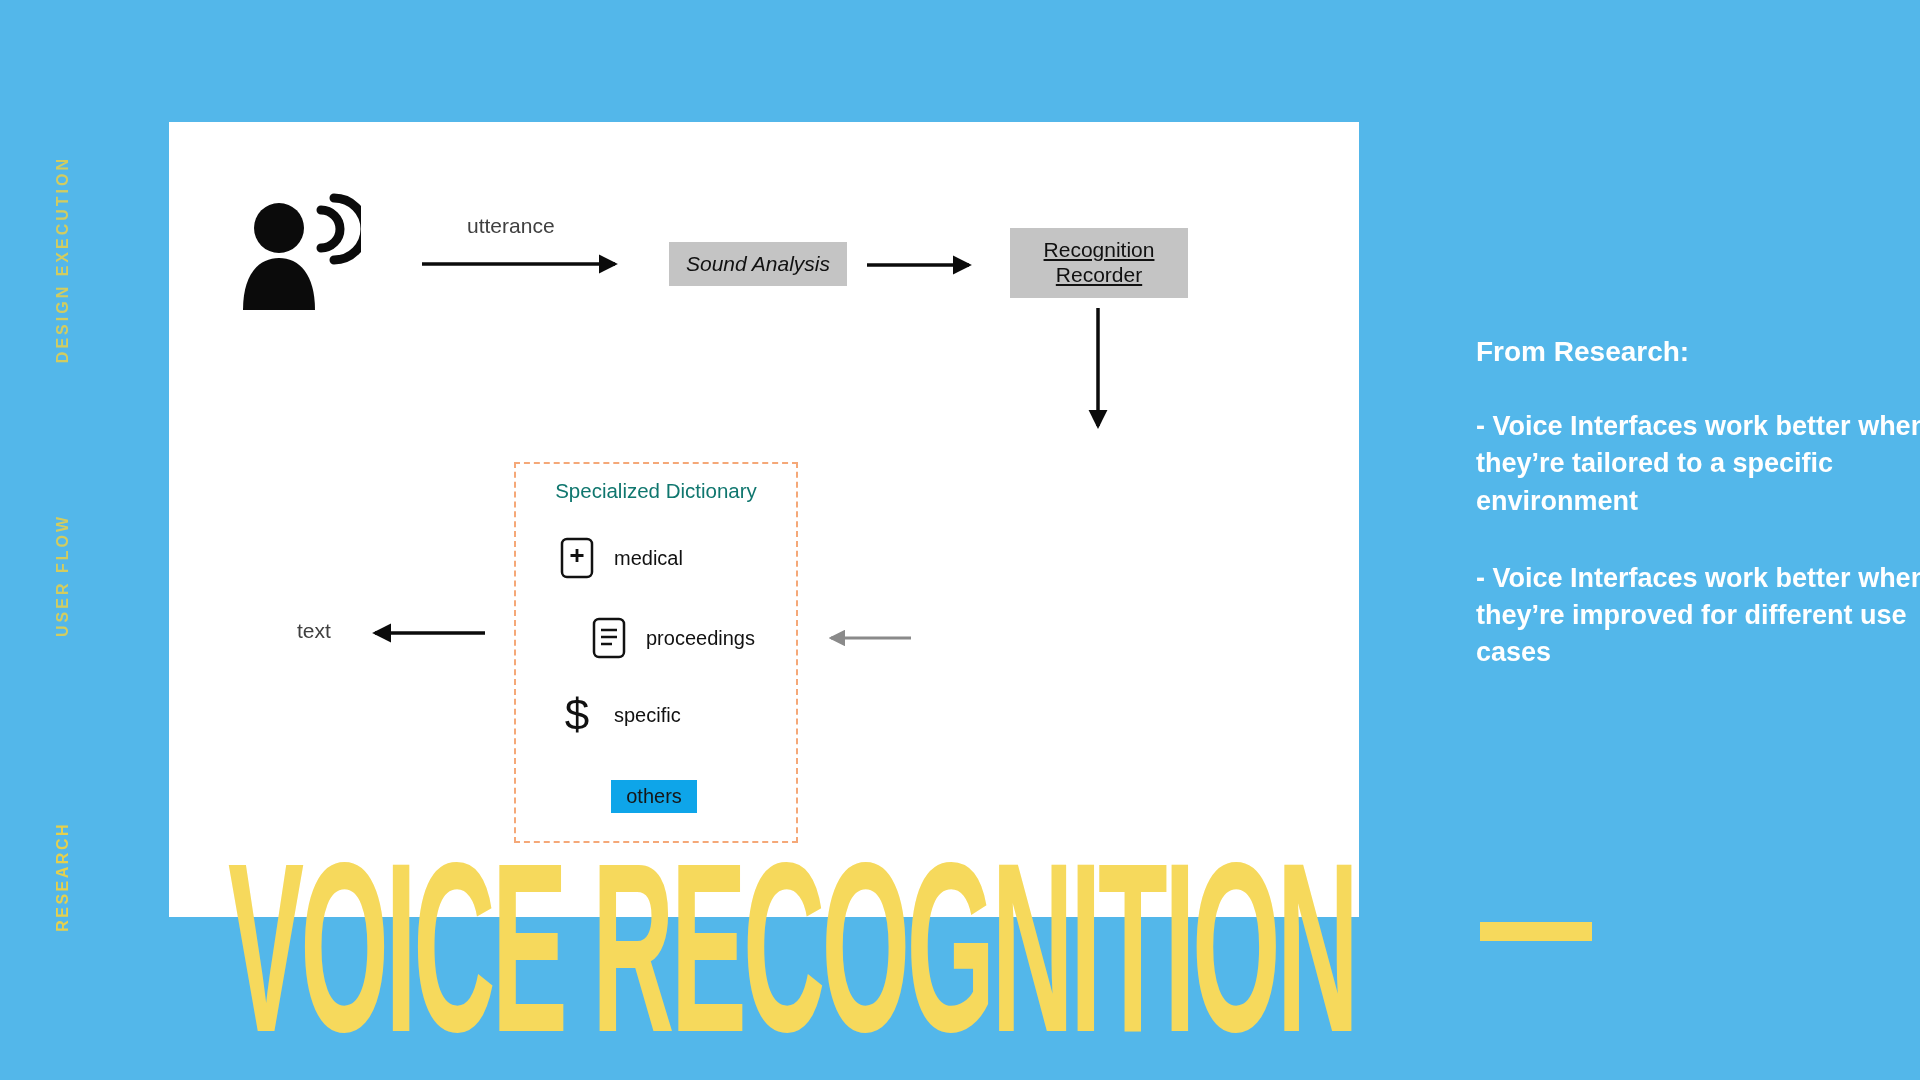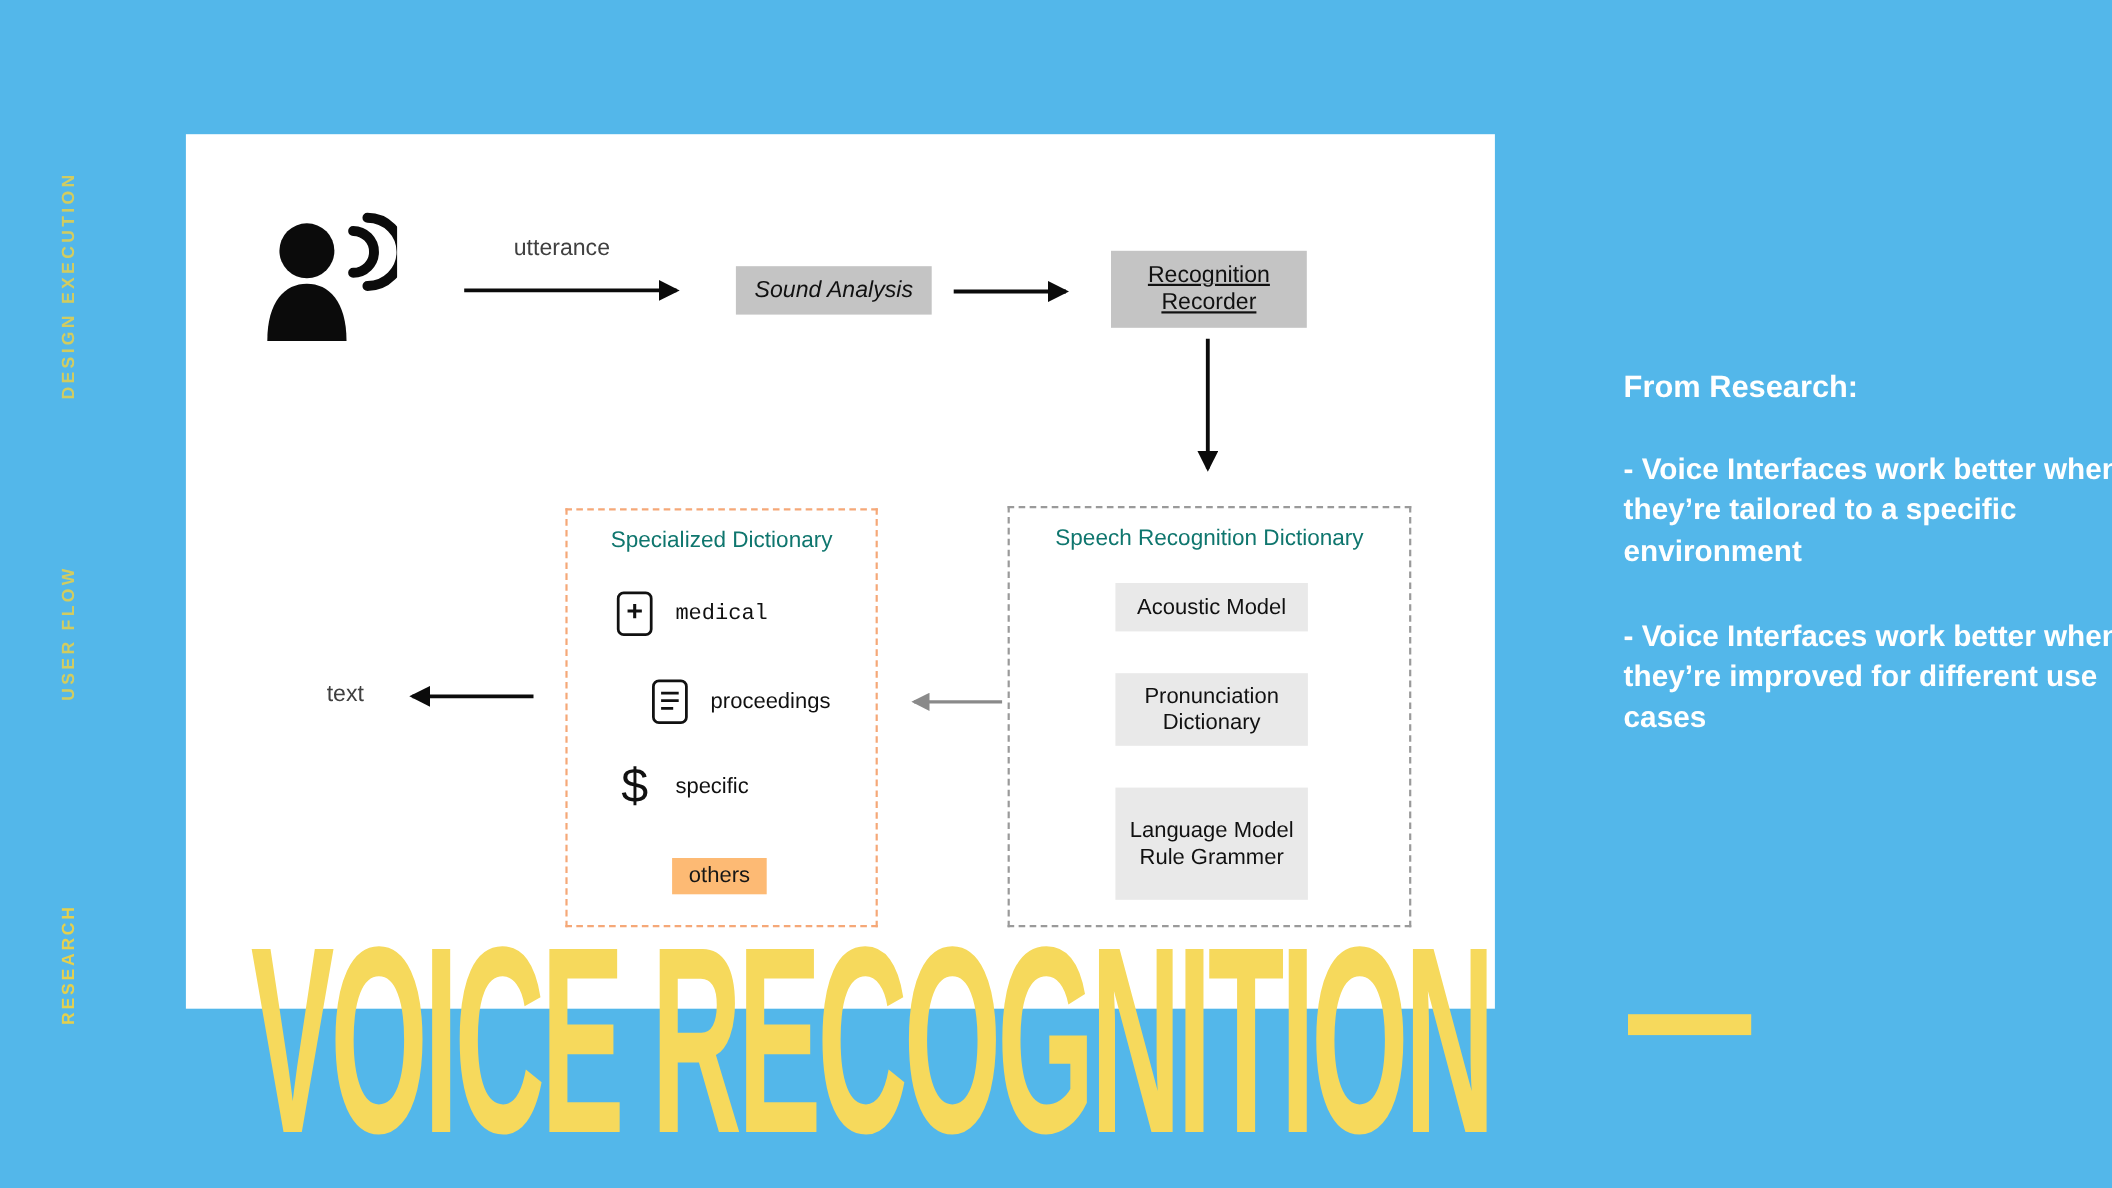--- a/index.html
+++ b/index.html
@@ -32,28 +32,28 @@
   .speech-dict { left:747px; top:338px; width:367px; height:383px; border:2px dashed #9A9A9A; }
   .spec-dict   { left:345px; top:340px; width:284px; height:381px; border:2px dashed #F5A878; }
 
   .light-box { position:absolute; left:96px; width:175px; background:#E9E9E9; display:flex; align-items:center;
                justify-content:center; text-align:center; font-size:20px; color:#111; line-height:1.22; padding:3px; }
   .acoustic { top:68px; height:44px; }
   .pronunciation { top:150px; height:66px; }
   .language { top:254px; height:102px; }
 
   .spec-row { position:absolute; left:44px; display:flex; align-items:center; gap:20px; height:48px; }
-  .row-medical { top:70px;font-family:Liberation Mono, monospace; }
+  .row-medical { top:70px; }
   .row-proceedings { top:150px;padding-left:32px; }
   .row-finance { top:227px; }
   .spec-row .label { font-size:20px; color:#111; }
   .icon-slot { width:34px; display:flex; justify-content:center; }
   .dollar { font-size:44px; font-weight:400; color:#111; line-height:1; }
 
-  .others { position:absolute; left:95px; top:316px; width:86px; height:33px; background:#fdba74; color:#161616;
+  .others { position:absolute; left:95px; top:316px; width:86px; height:33px; background:#0ea5e9; color:#161616;
             display:flex; align-items:center; justify-content:center; font-size:20px; }
 
   
   .big-title { position:absolute; left:228px; top:826px; z-index:5; color:#F6D95C; font-size:156px; font-weight:700;
                letter-spacing:-5px; line-height:1; white-space:nowrap; transform:scale(0.73,1.55); transform-origin:0 0; }
 
   
   .research { position:absolute; left:1476px; top:336px; width:452px; color:#ffffff; }
   .research h2 { font-size:28px; font-weight:700; }
   .research p { font-size:27px; font-weight:700; line-height:1.38; margin-top:40px; }
@@ -91,26 +91,20 @@
       <line x1="698" y1="143" x2="800" y2="143" stroke="#0b0b0b" stroke-width="3.5" marker-end="url(#mB)"></line>
       <line x1="929" y1="186" x2="929" y2="304" stroke="#0b0b0b" stroke-width="3.5" marker-end="url(#mB)"></line>
       <line x1="742" y1="516" x2="662" y2="516" stroke="#8a8a8a" stroke-width="3" marker-end="url(#mG)"></line>
       <line x1="316" y1="511" x2="206" y2="511" stroke="#0b0b0b" stroke-width="3.5" marker-end="url(#mB)"></line>
     </svg>
 
     <div class="red-label utterance">utterance</div>
     <div class="gray-box sound-analysis">Sound Analysis</div>
     <div class="gray-box recognition-recorder">Recognition Recorder</div>
 
-    <div class="dict speech-dict">
-      <div class="dict-title">Speech Recognition Dictionary</div>
-      <div class="light-box acoustic">Acoustic Model</div>
-      <div class="light-box pronunciation">Pronunciation Dictionary</div>
-      <div class="light-box language">Language Model Rule Grammer</div>
-    </div>
 
     <div class="dict spec-dict">
       <div class="dict-title">Specialized Dictionary</div>
 
       <div class="spec-row row-medical">
         <span class="icon-slot">
           <svg width="34" height="42" viewBox="0 0 34 42">
             <rect x="2" y="2" width="30" height="38" rx="5" fill="none" stroke="#111" stroke-width="2.5"></rect>
             <path d="M17 12 v13 M10.5 18.5 h13" stroke="#111" stroke-width="2.8" fill="none"></path>
           </svg>

